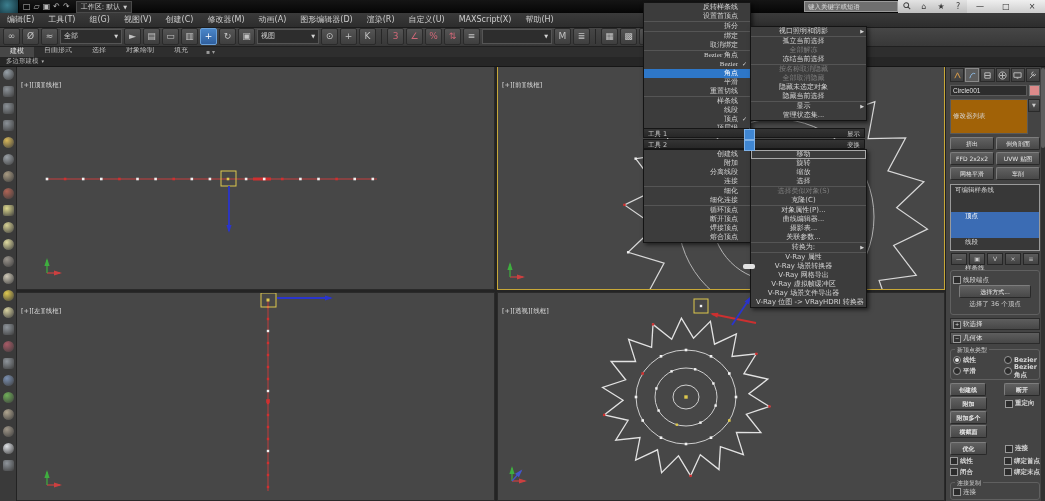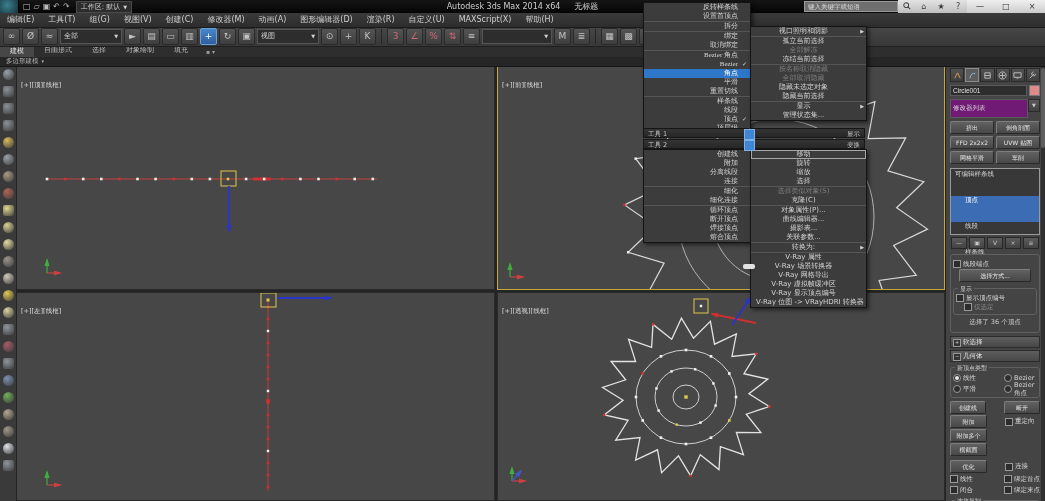--- a/index.html
+++ b/index.html
@@ -64,21 +64,21 @@
             font-size:6.5px;color:#d8d8d8;z-index:45;box-sizing:border-box;padding:2px 5px 0 4px;}
   .ctabs{display:flex;gap:1px;margin-bottom:3px;}
   .ctab{width:13px;height:12px;border:1px solid #2a2a2a;background:linear-gradient(#525252,#404040);
         display:flex;align-items:center;justify-content:center;}
   .ctab.active{background:#5d5d5d;border-color:#8a8a8a;}
   .namerow{display:flex;gap:2px;margin-bottom:3px;}
   .nameinput{flex:1;height:9px;background:#2d2d2d;border:1px solid #5a5a5a;color:#e0e0e0;font-size:6.5px;
              padding:0 2px;outline:none;width:60px;}
   .swatch{width:9px;height:9px;background:#dc8a8a;border:1px solid #777;}
   .modlist{display:flex;margin-bottom:3px;}
-  .modlist .box{flex:1;height:9px;background:#701a75;border:1px solid #5a5a5a;line-height:9px;padding:4px 2px;}
+  .modlist .box{flex:1;height:9px;background:#a16207;border:1px solid #5a5a5a;line-height:9px;padding:12px 2px;}
   .modlist .dd{width:10px;height:11px;background:linear-gradient(#5a5a5a,#3f3f3f);border:1px solid #2a2a2a;
                font-size:5px;text-align:center;line-height:11px;color:#ccc;}
   .btngrid{display:grid;grid-template-columns:1fr 1fr;gap:2px;margin-bottom:4px;}
   .pbtn{height:11px;background:linear-gradient(#616161,#484848);border:1px solid #292929;border-top-color:#7d7d7d;
         border-left-color:#7d7d7d;border-radius:2px;text-align:center;line-height:11px;color:#e6e6e6;
         font-size:6px;overflow:hidden;white-space:nowrap;}
   .stackbox{border:1px solid #9a9a9a;background:#383838;height:64px;margin-bottom:2px;padding-top:1px;}
   .stkrow{height:26px;line-height:9px;padding-left:4px;white-space:nowrap;color:#d6d6d6;}
   .stkrow.ind{padding-left:14px;}
   .stkrow.sel{background:#3b6cb4;color:#fff;}
@@ -90,21 +90,21 @@
   .cbrow{display:flex;align-items:center;gap:2px;height:8px;margin:1px 0;}
   .cb{width:6px;height:6px;border:1px solid #999;background:#2c2c2c;flex:0 0 auto;}
   .rb{width:6px;height:6px;border:1px solid #999;border-radius:50%;background:#2c2c2c;flex:0 0 auto;position:relative;}
   .rb.on:after{content:"";position:absolute;left:1px;top:1px;width:4px;height:4px;border-radius:50%;background:#e8e8e8;}
   .dim{color:#8a8a8a;}
   .statusline{text-align:center;color:#cfcfcf;margin:2px 0 3px 0;}
   .rollbar{height:10px;background:linear-gradient(#5e5e5e,#474747);border:1px solid #2b2b2b;line-height:10px;
            padding-left:12px;position:relative;margin-bottom:2px;color:#e2e2e2;}
   .rollbar .pm{position:absolute;left:2px;top:2px;width:6px;height:6px;border:1px solid #999;background:#333;
                font-size:5px;line-height:5px;text-align:center;color:#ddd;}
-  .tworow{display:flex;gap:18px;margin:1px 0;align-items:center;}
+  .tworow{display:flex;gap:18px;margin:1px 0;align-items:center;font-weight:bold;}
   .tworow .pbtn{flex:1;}
   .pscroll{position:absolute;right:0;top:66px;bottom:0;width:4px;background:#303030;z-index:46;}
   .pthumb{position:absolute;left:0;top:2px;width:4px;height:80px;background:#5e5e5e;border-radius:2px;}
   
   .quadmenu{left:643px;top:2px;width:223px;height:300px;z-index:70;font-size:7px;}
   .qcol{position:absolute;background:#3c3c3c;border:1px solid #141414;box-shadow:2px 2px 4px rgba(0,0,0,.55);}
   .qitem{height:9px;line-height:9px;color:#d4d4d4;position:relative;white-space:nowrap;overflow:hidden;}
   .qleft .qitem{text-align:right;padding-right:12px;font-family:Liberation Serif, serif;}
   .qright .qitem{text-align:center;padding-left:5px;padding-right:15px;}
   .qitem.hl{background:#2e77c8;color:#fff;}
@@ -127,23 +127,20 @@
   <div class="qa" id="qa-icons">
       <span>□</span>
       <span>▱</span>
       <span>▣</span>
       <span>↶</span>
       <span>↷</span>
     </div>
   <div class="workspace">
     <span>工作区: 默认</span>
     <span style="font-size:5px;">▼</span>
-  </div>
-  <div class="titletext">
-    <span>Autodesk 3ds Max 2014 x64</span><span class="doc">无标题</span>
   </div>
   <div class="tbright">
     <input class="icsearch" placeholder="键入关键字或短语" style="">
     <div class="icstrip">
       <span class="ic">
         <svg width="8" height="8" viewBox="0 0 10 10">
             <circle cx="4" cy="4" r="3" fill="none" stroke="#444" stroke-width="1.3"></circle>
             <line x1="6.2" y1="6.2" x2="9" y2="9" stroke="#444" stroke-width="1.3"></line>
           </svg>
       </span>
@@ -487,31 +484,20 @@
       <div class="stki">×</div>
       <div class="stki">≡</div>
     </div>
 
   <div class="grp">
     <div class="cbrow">
         <span class="cb"></span>
       <span>线段端点</span>
       </div>
     <div class="pbtn" style="margin:1px 6px;">选择方式...</div>
-    <div class="grp" style="margin-top:6px;">
-      <div class="glabel">显示</div>
-      <div class="cbrow">
-          <span class="cb"></span>
-        <span>显示顶点编号</span>
-        </div>
-      <div class="cbrow dim" style="padding-left:8px;">
-          <span class="cb"></span>
-        <span>仅选定</span>
-        </div>
-    </div>
     <div class="statusline">选择了 36 个顶点</div>
   </div>
 
   <div class="rollbar">
     <span class="pm">+</span>
     <span>软选择</span>
   </div>
   <div class="rollbar">
     <span class="pm">−</span>
     <span>几何体</span>
@@ -649,21 +635,21 @@
       <div class="qitem"><span>克隆(C)</span></div>
       <div class="qitem sep"><span>对象属性(P)...</span></div>
       <div class="qitem"><span>曲线编辑器...</span></div>
       <div class="qitem"><span>摄影表...</span></div>
       <div class="qitem"><span>关联参数...</span></div>
       <div class="qitem sep"><span>转换为:</span><span class="arr">▶</span></div>
       <div class="qitem sep"><span>V-Ray 属性</span></div>
       <div class="qitem"><span>V-Ray 场景转换器</span></div>
       <div class="qitem"><span>V-Ray 网格导出</span></div>
       <div class="qitem"><span>V-Ray 虚拟帧缓冲区</span></div>
-      <div class="qitem"><span>V-Ray 显示顶点编号</span></div>
+      <div class="qitem"><span>V-Ray 场景文件导出器</span></div>
       <div class="qitem"><span>V-Ray 位图 -&gt; VRayHDRI 转换器</span></div>
     </div>
     <div class="qhead" style="left: 0px; top: 126px; width: 106px;">工具 1</div>
     <div class="qhead r" style="left: 107px; top: 126px; width: 115px;">显示</div>
     <div class="qhead" style="left: 0px; top: 136.5px; width: 106px;">工具 2</div>
     <div class="qhead r" style="left: 107px; top: 136.5px; width: 115px;">变换</div>
     <div class="qsq" style="left: 101px; top: 127px;"></div>
     <div class="qsq" style="left: 101px; top: 137.5px;"></div>
     <div class="qpill" style="left: 100px; top: 262px;"></div>
   </div>

